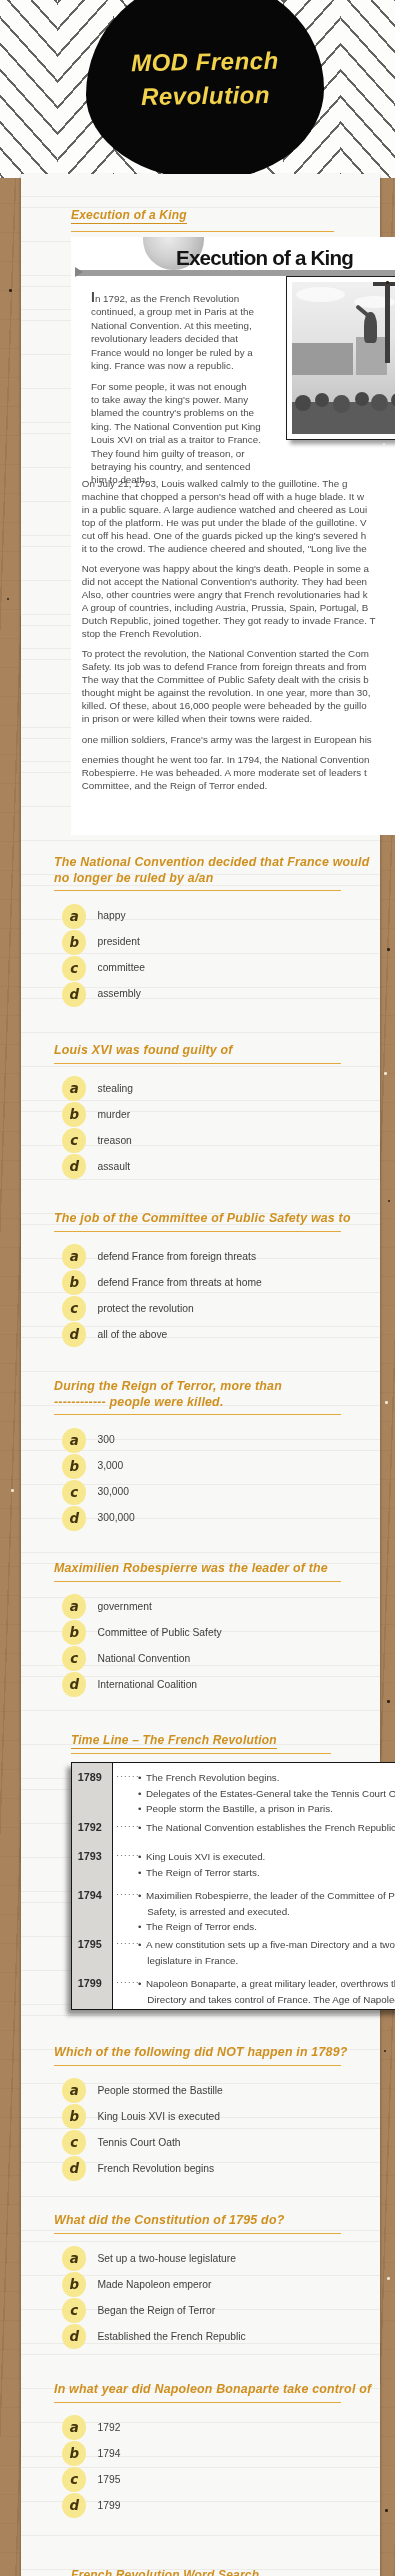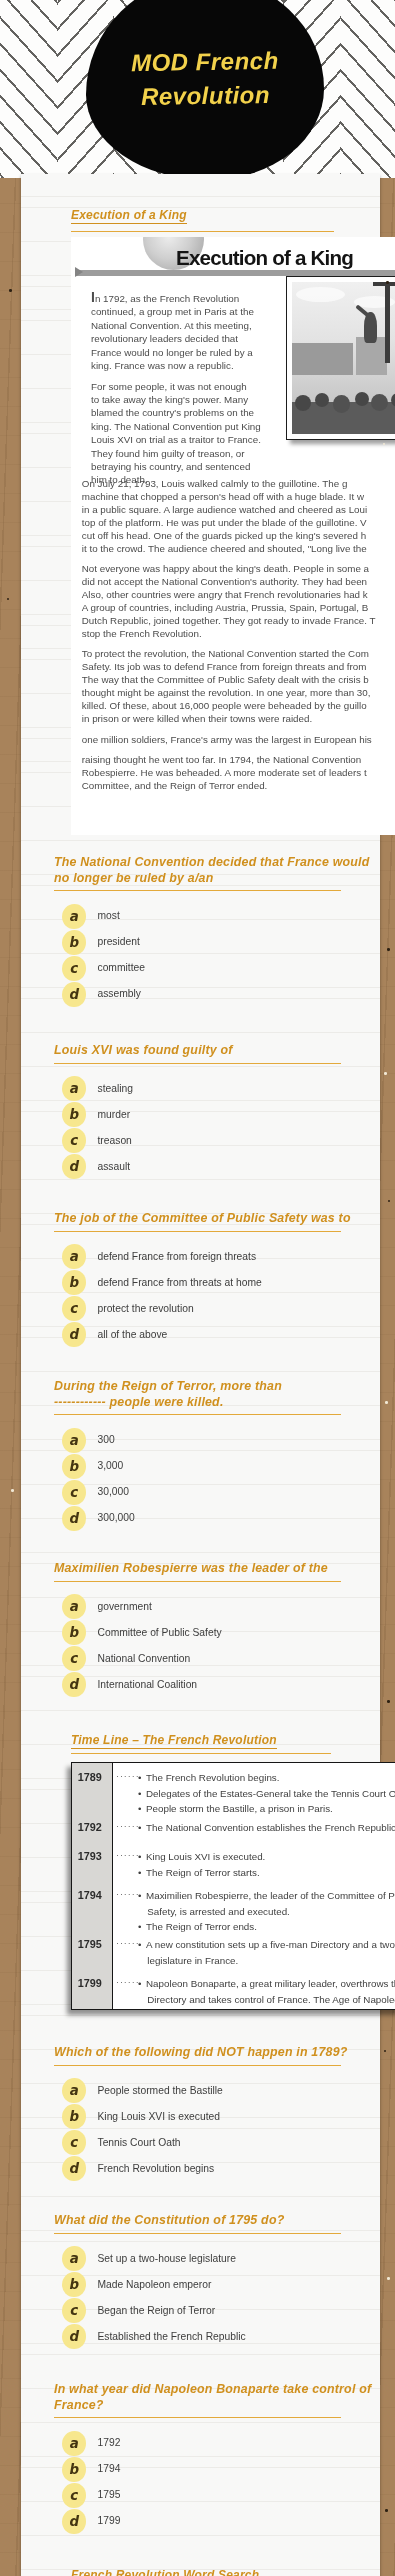--- a/index.html
+++ b/index.html
@@ -161,34 +161,34 @@
       <div class="pgap"></div>
       <div class="ln">To protect the revolution, the National Convention started the Com</div>
       <div class="ln">Safety. Its job was to defend France from foreign threats and from</div>
       <div class="ln">The way that the Committee of Public Safety dealt with the crisis b</div>
       <div class="ln">thought might be against the revolution. In one year, more than 30,</div>
       <div class="ln">killed. Of these, about 16,000 people were beheaded by the guillo</div>
       <div class="ln">in prison or were killed when their towns were raided.</div>
       <div class="pgap"></div>
       <div class="ln">one million soldiers, France's army was the largest in European his</div>
       <div class="pgap"></div>
-      <div class="ln">raising thought he went too far. In 1794, the National Convention</div>
+      <div class="ln">enemies thought he went too far. In 1794, the National Convention</div>
       <div class="ln">Robespierre. He was beheaded. A more moderate set of leaders t</div>
       <div class="ln">Committee, and the Reign of Terror ended.</div>
     </div>
   </div>
 
   <div class="question" style="top:855px">
     <div class="qh">The National Convention decided that France would</div>
     <div class="qh">no longer be ruled by a/an</div>
     <div class="qrule"></div>
     <div class="opts">
       <div class="opt">
           <span class="bub">a</span>
-          <span class="otx">most</span>
+          <span class="otx">happy</span>
         </div>
       <div class="opt">
           <span class="bub">b</span>
           <span class="otx">president</span>
         </div>
       <div class="opt">
           <span class="bub">c</span>
           <span class="otx">committee</span>
         </div>
       <div class="opt">
@@ -390,21 +390,20 @@
         </div>
       <div class="opt">
           <span class="bub">d</span>
           <span class="otx">Established the French Republic</span>
         </div>
     </div>
   </div>
 
   <div class="question" style="top:2382px">
     <div class="qh">In what year did Napoleon Bonaparte take control of</div>
-    <div class="qh">France?</div>
     <div class="qrule"></div>
     <div class="opts">
       <div class="opt">
           <span class="bub">a</span>
           <span class="otx">1792</span>
         </div>
       <div class="opt">
           <span class="bub">b</span>
           <span class="otx">1794</span>
         </div>

